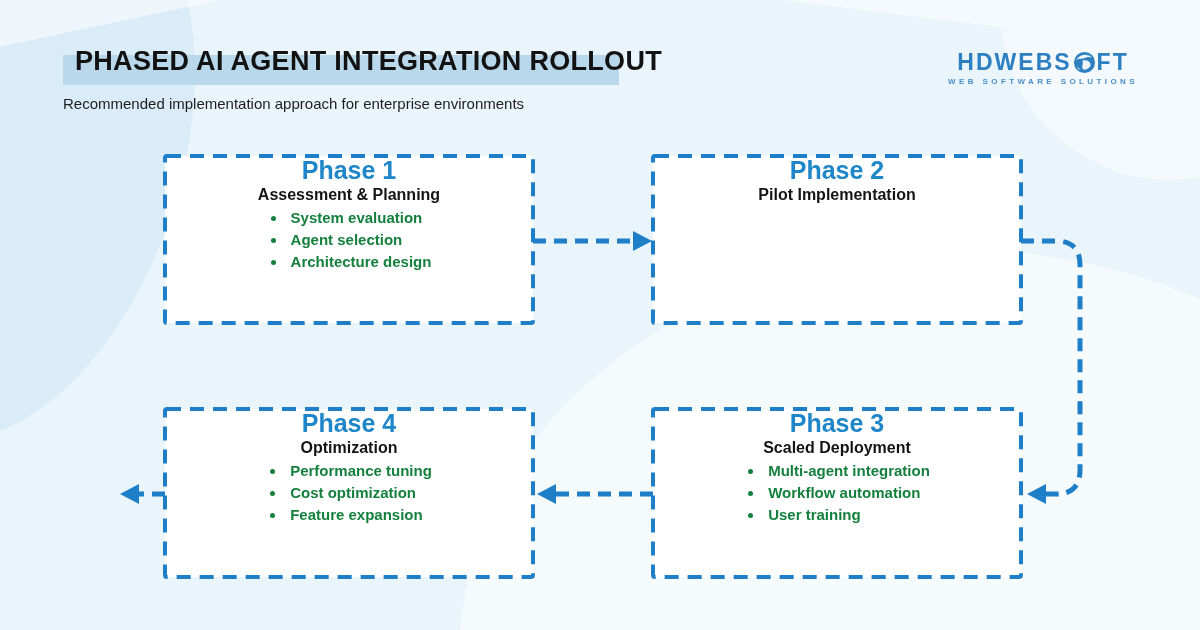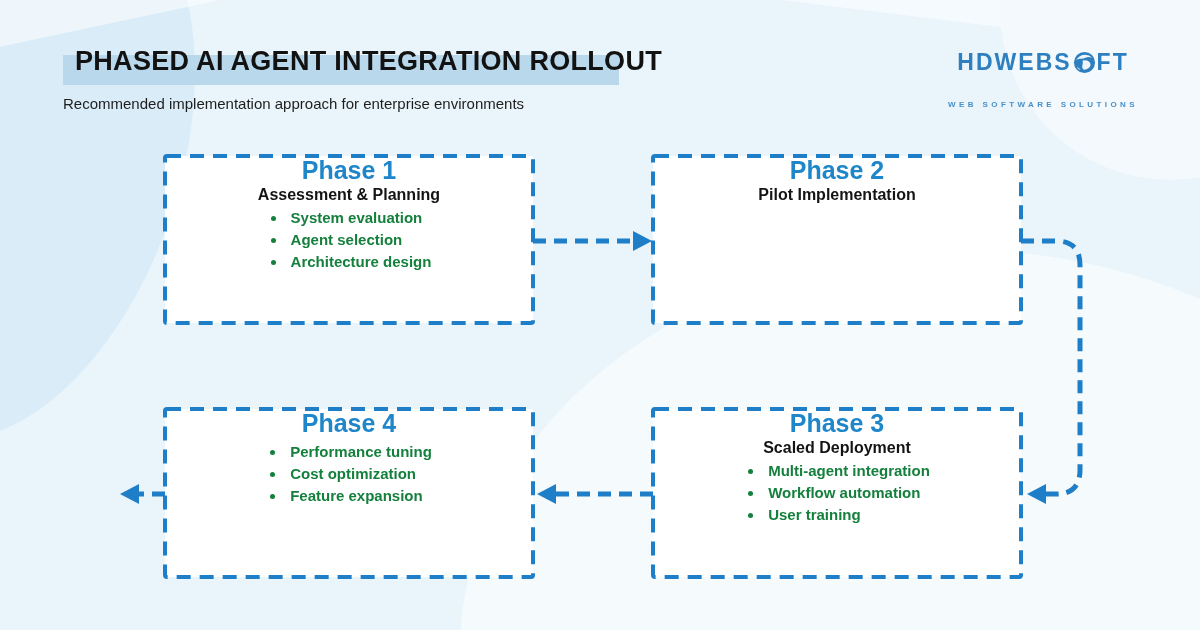--- a/index.html
+++ b/index.html
@@ -20,21 +20,21 @@
   .blob-br { position:absolute; right:-260px; bottom:-420px; width:1000px; height:800px;
     background:#f5fafd; border-radius:50%; }
 
   
   .headline-bar { position:absolute; left:63px; top:55px; width:556px; height:30px; background:#b9d8ec; }
   .headline { position:absolute; left:75px; top:46px; font-size:27px; font-weight:bold;
     color:#121212; letter-spacing:0.3px; white-space:nowrap; }
   .subtitle { position:absolute; left:63px; top:95px; font-size:15px; color:#1e1e1e; }
 
   
-  .logo { position:absolute; right:62px; top:50px; display:flex; flex-direction:column; align-items:center;gap:23px; }
+  .logo { position:absolute; right:62px; top:50px; display:flex; flex-direction:column; align-items:center; }
   .logo-name { display:flex; align-items:center; font-size:23px; font-weight:bold;
     color:#2e7fc0; letter-spacing:2px; line-height:24px; }
   .logo-globe { margin:0 1px; display:block; }
   .logo-tagline { margin-top:3px; font-size:8px; font-weight:bold; letter-spacing:3.4px;
     color:#4a90c8; white-space:nowrap; }
 
   
   .flow-svg { position:absolute; left:0; top:0; }
 
   .phase-content { position:absolute; text-align:center; }
@@ -119,20 +119,21 @@
     <div class="phase-sub">Scaled Deployment</div>
     <ul class="phase-list">
       <li>Multi-agent integration</li>
       <li>Workflow automation</li>
       <li>User training</li>
     </ul>
   </div>
 
   <div class="phase-content pc-4">
     <div class="phase-title">Phase 4</div>
+    <div class="phase-sub">Optimization</div>
     <ul class="phase-list">
       <li>Performance tuning</li>
       <li>Cost optimization</li>
       <li>Feature expansion</li>
     </ul>
   </div>
 
 </div>
 
 </body></html>

